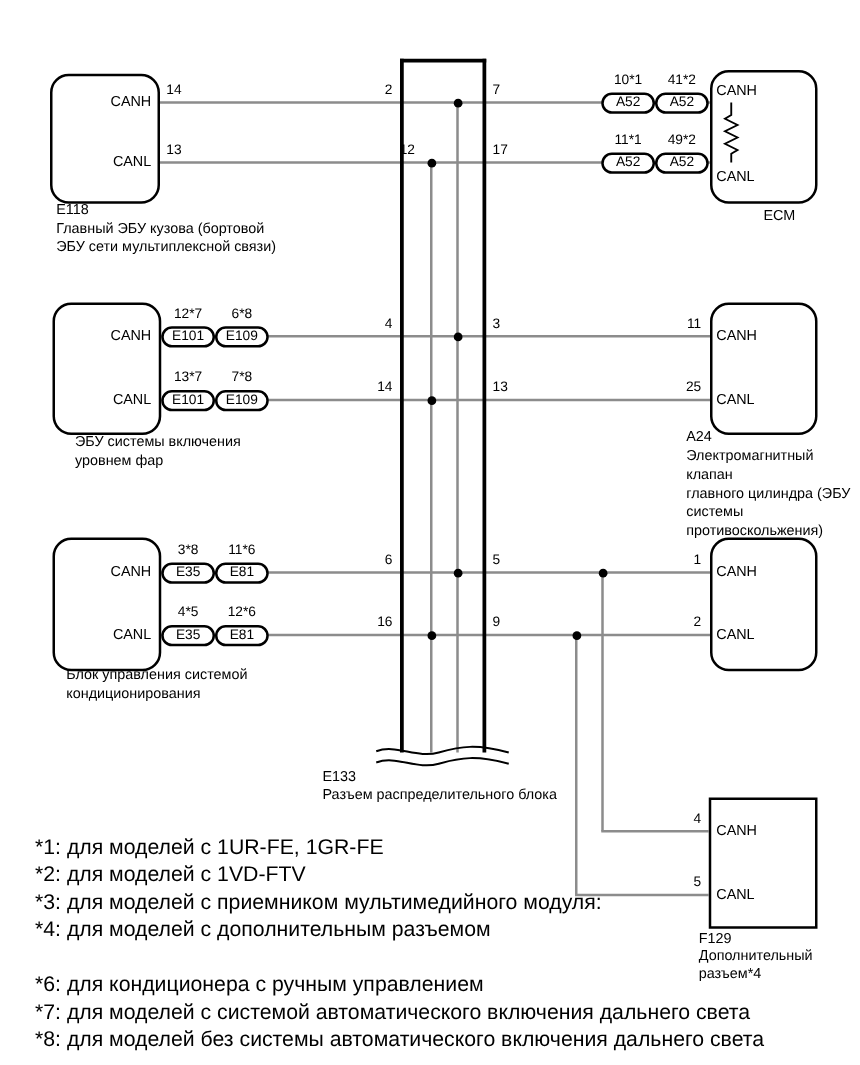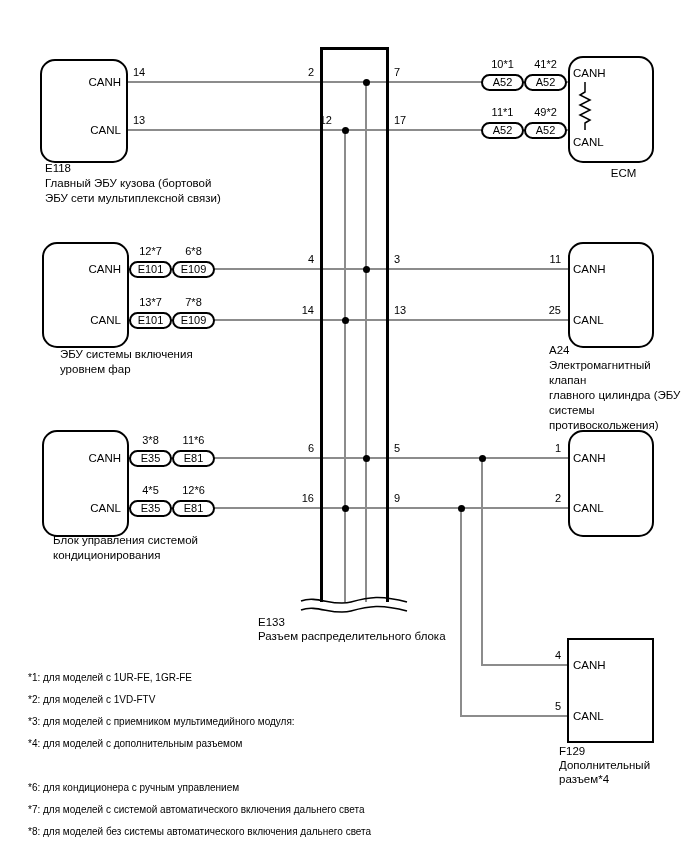--- a/index.html
+++ b/index.html
@@ -20,21 +20,21 @@
           background:#fff; text-align:center; font-size:11px; line-height:13px; }
   .clabel { position:absolute; width:43px; text-align:center; font-size:11px; height:13px; line-height:13px; }
   .pin { position:absolute; font-size:11px; height:14px; line-height:14px; }
   .pin.r { width:40px; text-align:right; }
   .sig { position:absolute; font-size:11.5px; height:14px; line-height:14px; }
   .sig.r { width:60px; text-align:right; }
   .lbl { position:absolute; font-size:11.5px; }
   .lbl.lh15 div { line-height:15px;padding-left:25px; }
   .lbl.lh14 div { line-height:14px; }
   .lbl.ctr { text-align:center; }
-  .fnote { position:absolute; left:28px; font-size:10px; height:14px; line-height:14px; }
+  .fnote { position:absolute; left:28px; font-size:17px; height:14px; line-height:14px; }
   svg { position:absolute; overflow:visible; }
 </style>
 </head>
 <body>
 
 <div id="stage">
 
   <div class="wh" style="left:128px;top:81px;width:440px"></div>
   <div class="wh" style="left:128px;top:129px;width:440px"></div>
   <div class="wh" style="left:129px;top:268px;width:439px"></div>

